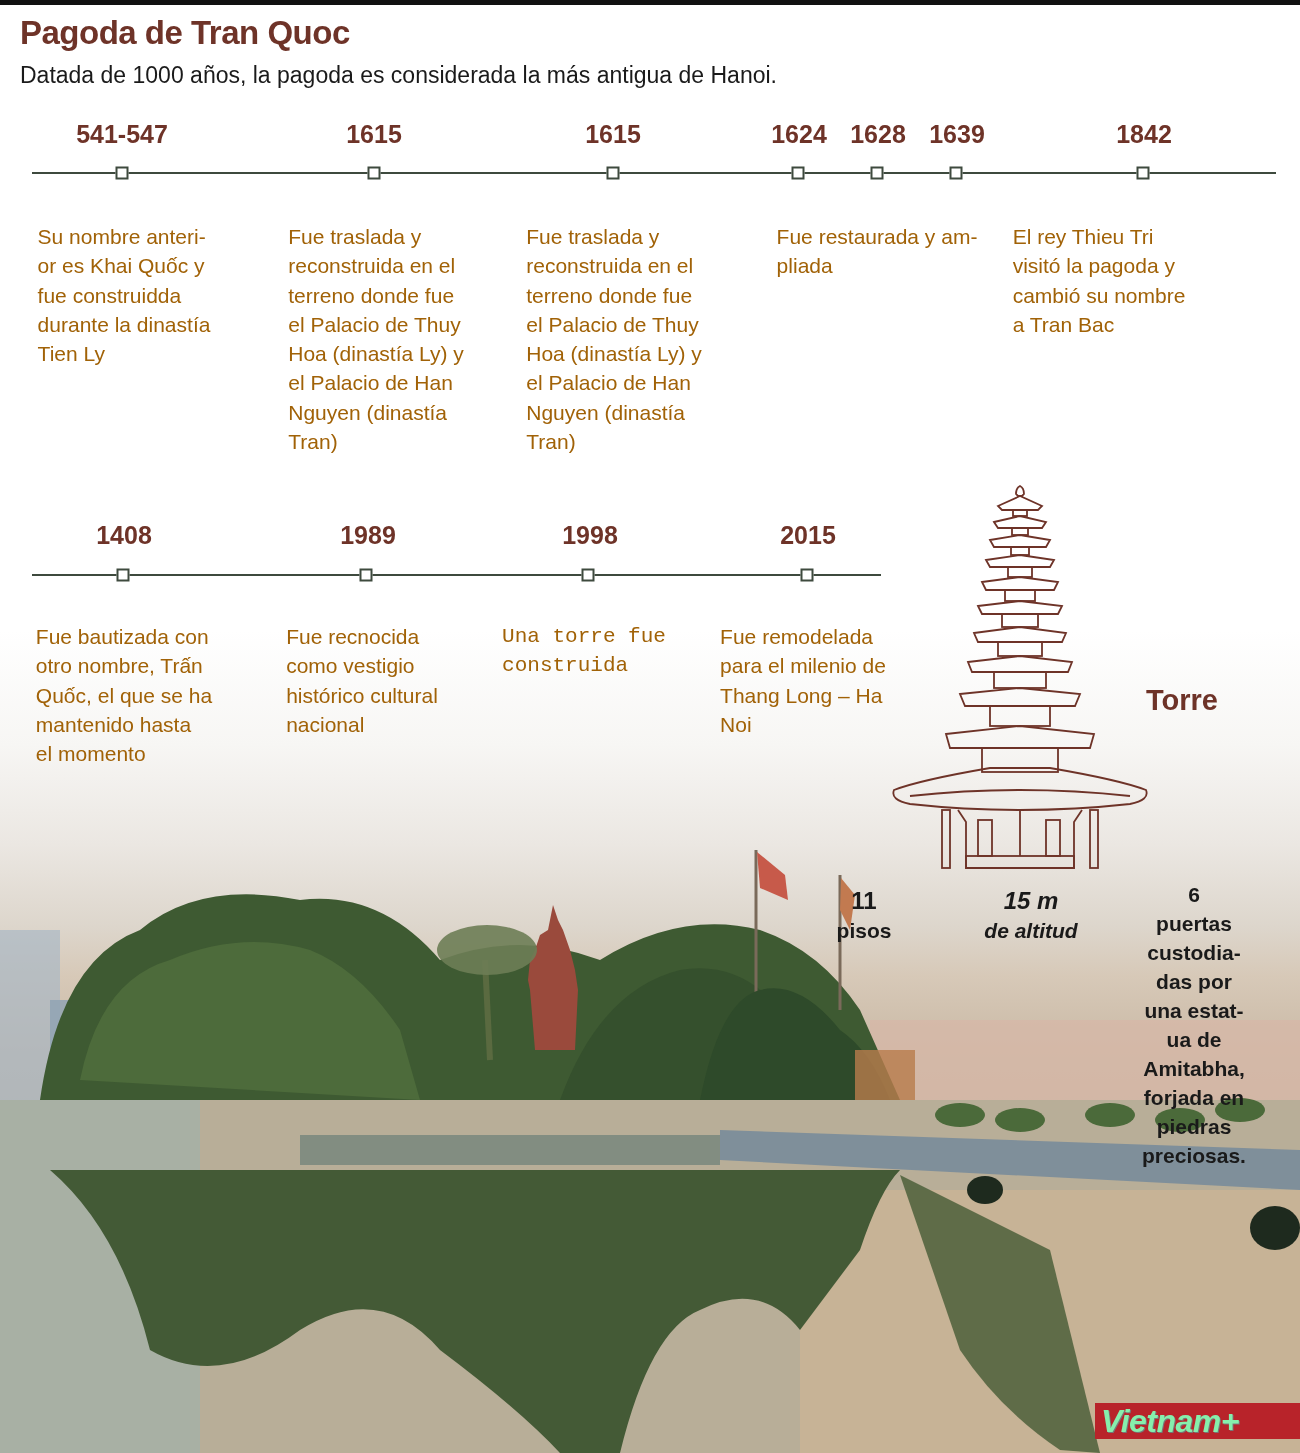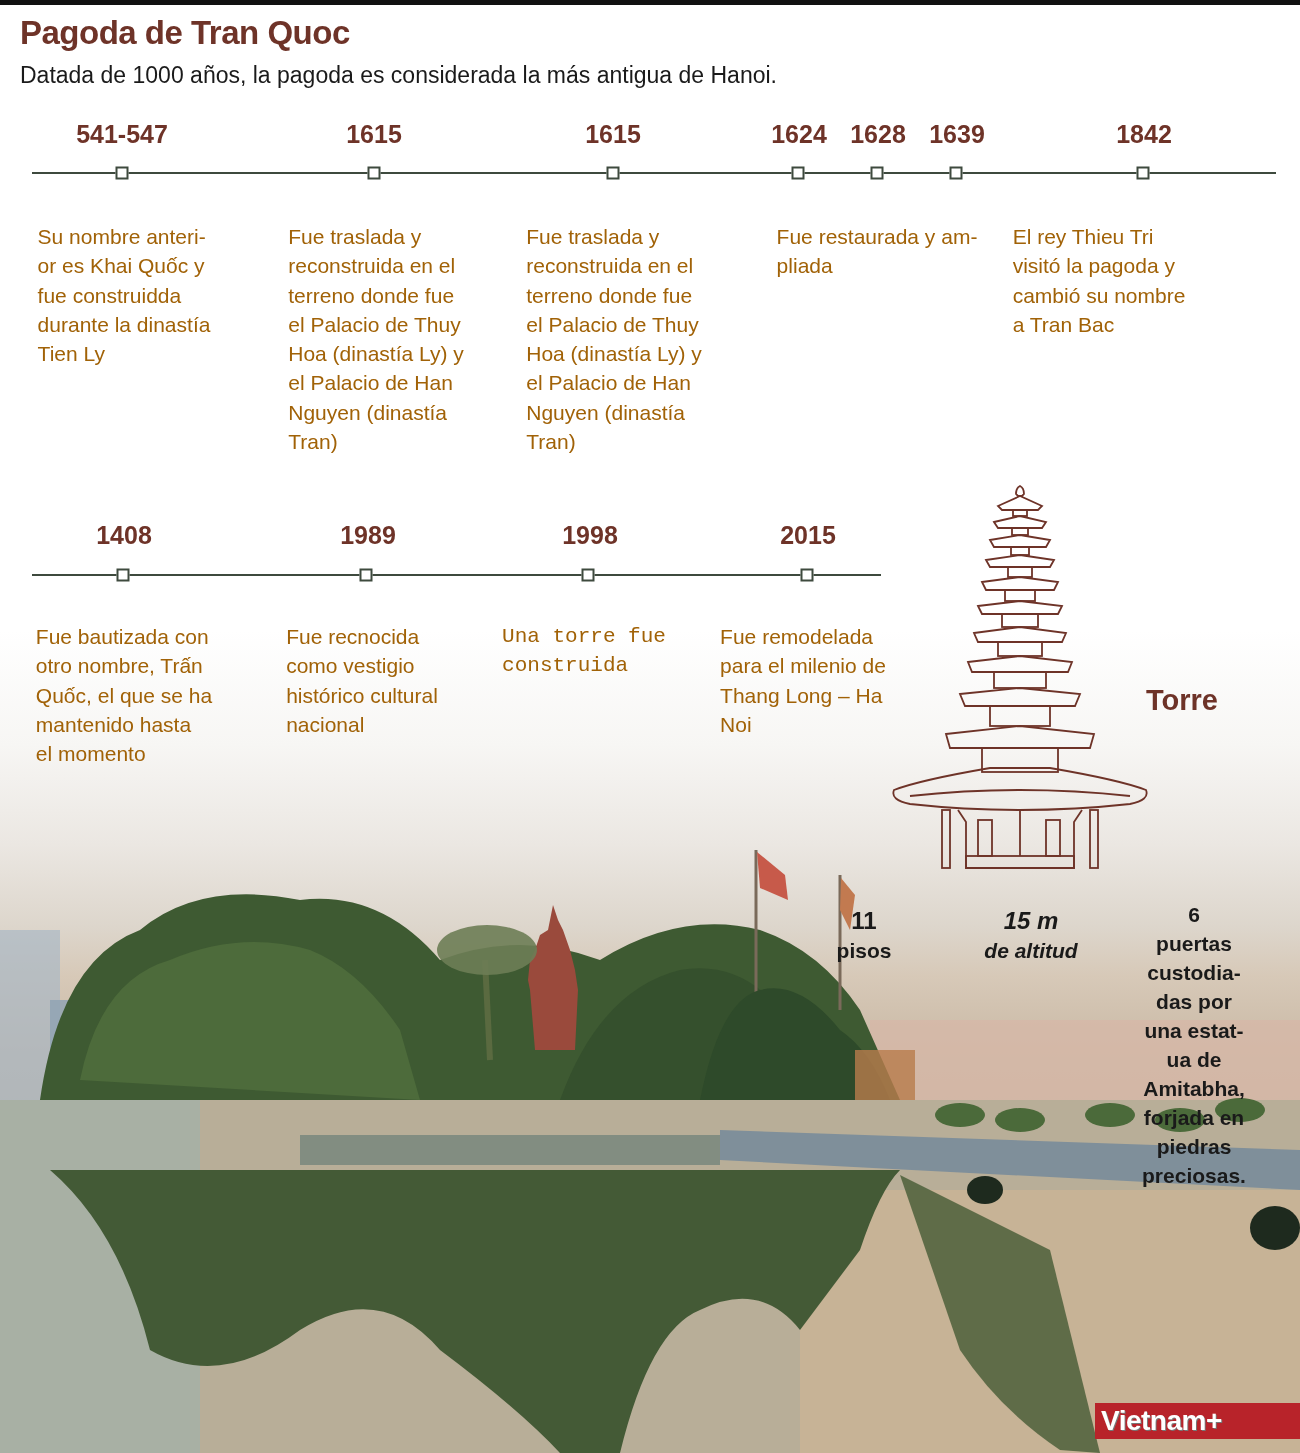--- a/index.html
+++ b/index.html
@@ -17,26 +17,26 @@
   .photo svg { position: absolute; left: 0; top: 0; }
 
   
   .tl-line { position: absolute; height: 2px; background: #3e4a3e; }
   .tl-marker { position: absolute; width: 13px; height: 13px; background: #fff; border: 2px solid #3e4a3e; transform: translate(-50%, -50%); }
   .tl-year { position: absolute; font-size: 25px; font-weight: bold; color: #6e3328; transform: translateX(-50%); white-space: nowrap; }
   .tl-desc { position: absolute; font-size: 21px; line-height: 29.3px; color: #a16207; text-align: left; transform: translateX(-50%); white-space: pre-line; }
 
   .torre-label { position: absolute; left: 1146px; top: 640px; font-size: 29px; font-weight: bold; color: #6e3328; margin-top: 44px; }
 
-  .stat { position: absolute; text-align: center; font-weight: bold; color: #1a1a1a; transform: translateX(-50%); margin-top: 20px; }
+  .stat { position: absolute; text-align: center; font-weight: bold; color: #1a1a1a; transform: translateX(-50%); }
   .stat .num { font-size: 24px; line-height: 30px; display: block; }
   .stat .lbl { font-size: 21px; line-height: 29px; display: block; white-space: pre-line; }
 
   .logo { position: absolute; left: 1095px; top: 1403px; width: 205px; height: 36px; background: #b8232a; display: flex; align-items: center; padding-left: 6px; }
-  .logo span { font-size: 28px; font-weight: bold; color: #ffffff; letter-spacing: -0.5px; text-shadow: 1px 1px 0 #777; }
+  .logo span { font-size: 32px; font-weight: bold; font-style: italic; color: #86efac; letter-spacing: -0.5px; text-shadow: 1px 1px 0 #777; }
 </style>
 </head>
 <body>
 
 <div class="top-bar"></div>
 
 <h1 class="title">Pagoda de Tran Quoc</h1>
 <p class="subtitle">Datada de 1000 años, la pagoda es considerada la más antigua de Hanoi.</p>
 
 <div class="photo">

